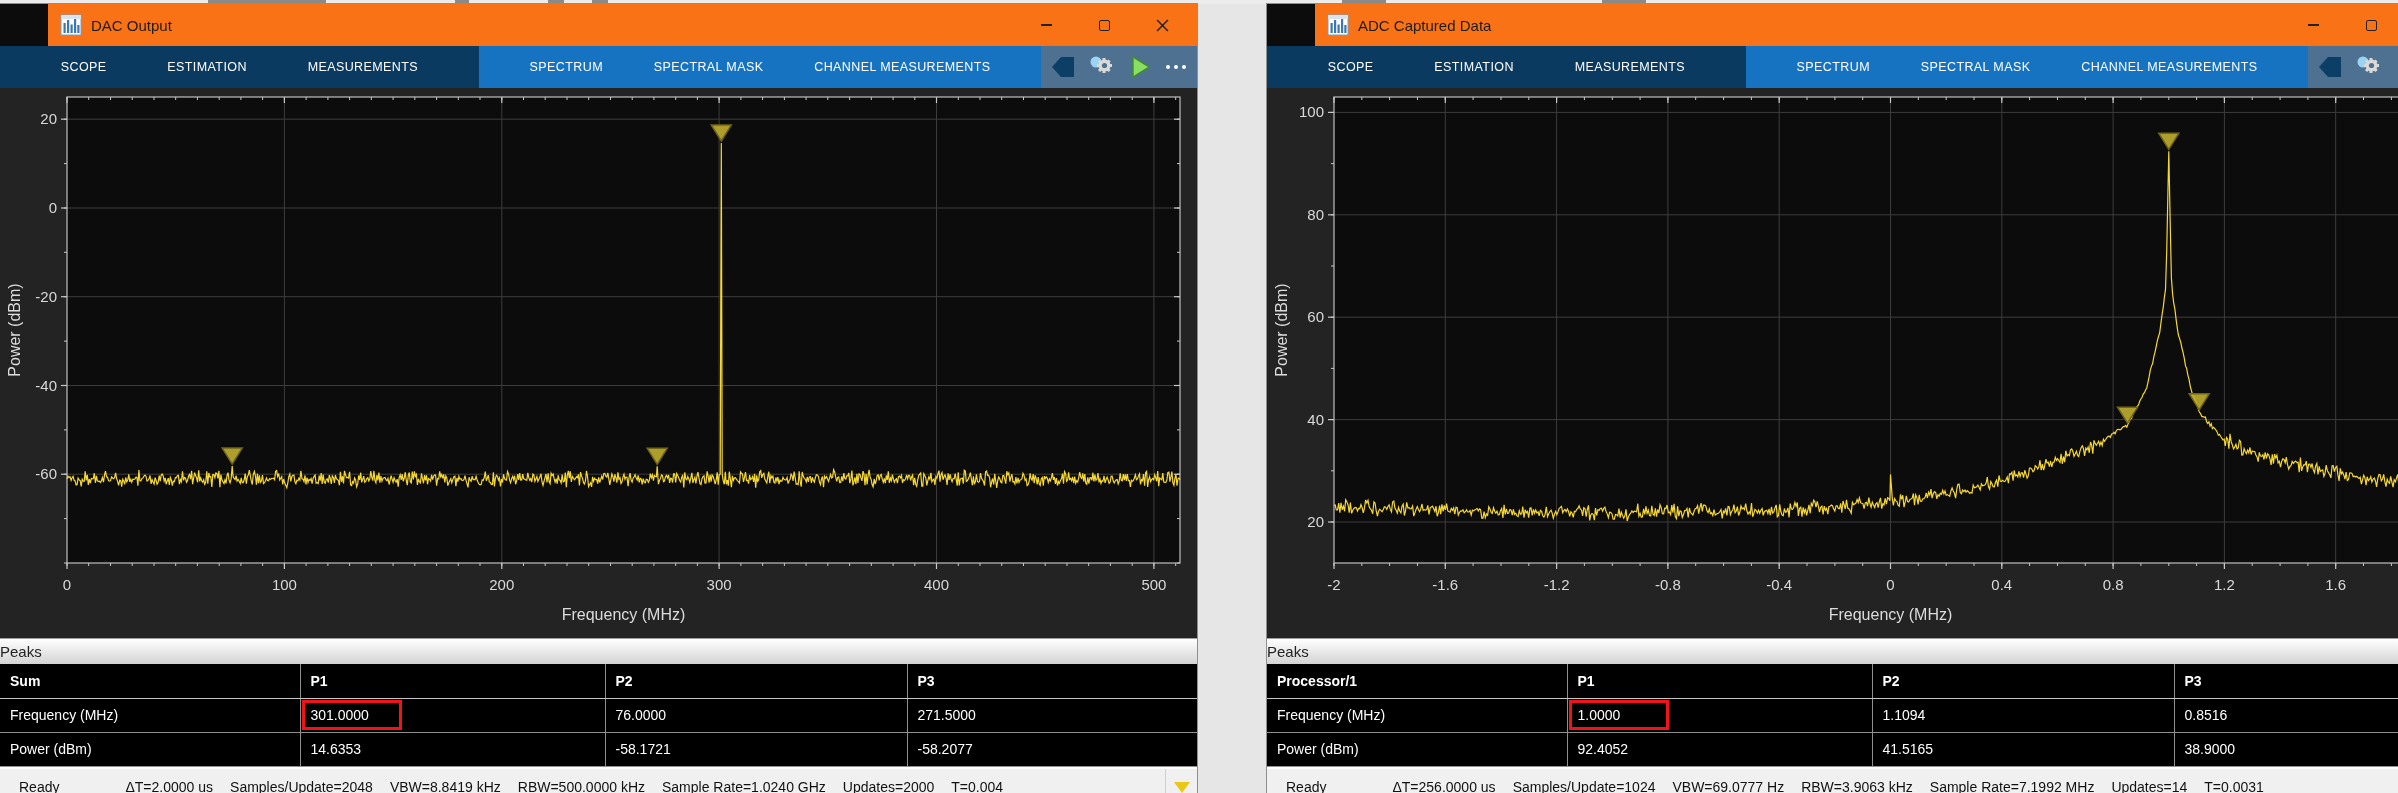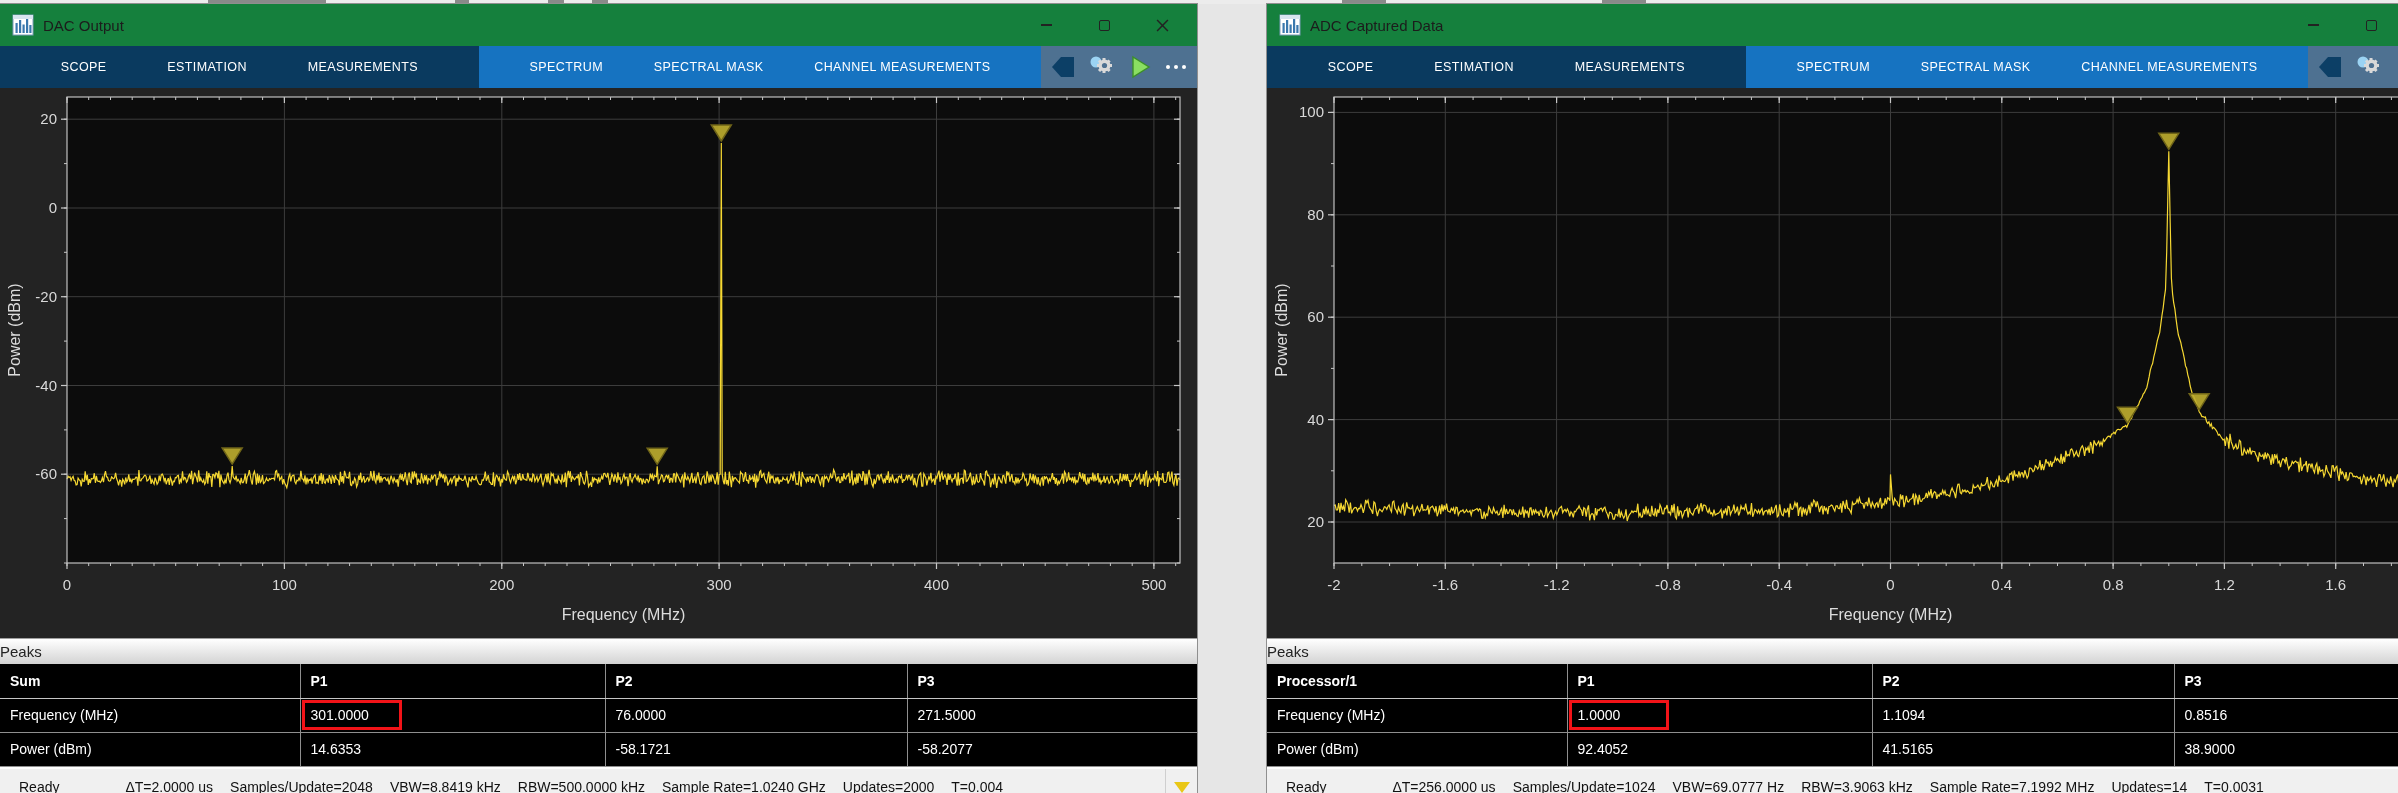--- a/index.html
+++ b/index.html
@@ -6,21 +6,21 @@
   html,body { width:2398px; height:793px; overflow:hidden;
     font-family:"Liberation Sans","DejaVu Sans",sans-serif; background:#e6e6e6; }
   .top-strip { position:absolute; left:0; top:0; width:2398px; height:4px; background:#ececec; }
   .frag { position:absolute; top:0; height:3px; background:#8a8a8a; }
 
   .window { position:absolute; top:4px; width:1197px; height:789px; background:#0c0c0c;
     box-shadow:0 0 0 1px #8f8f8f; }
   .win-left { left:0; } .win-right { left:1267px; }
 
   
-  .titlebar { position:relative; height:42px; background:#15803d; display:flex; align-items:center; padding-left:12px; }
+  .titlebar { position:relative; height:42px; background:#f97316; display:flex; align-items:center; padding-left:12px;margin-left:48px; }
   .app-icon { width:22px; height:22px; display:inline-flex; margin-right:9px; }
   .title { font-size:15px; color:#1c1c1c; }
   .win-controls { position:absolute; right:6px; top:0; height:42px; display:flex; align-items:center; }
   .wc { width:58px; height:36px; display:flex; align-items:center; justify-content:center; cursor:default; }
   .wc-min-glyph { width:11px; height:2px; background:#222; }
   .wc-max-glyph { width:11px; height:11px; border:1.5px solid #222; border-radius:2px; }
 
   
   .toolbar { height:42px; display:flex; }
   .tabgroup { display:flex; align-items:center; justify-content:space-evenly; height:100%; }

